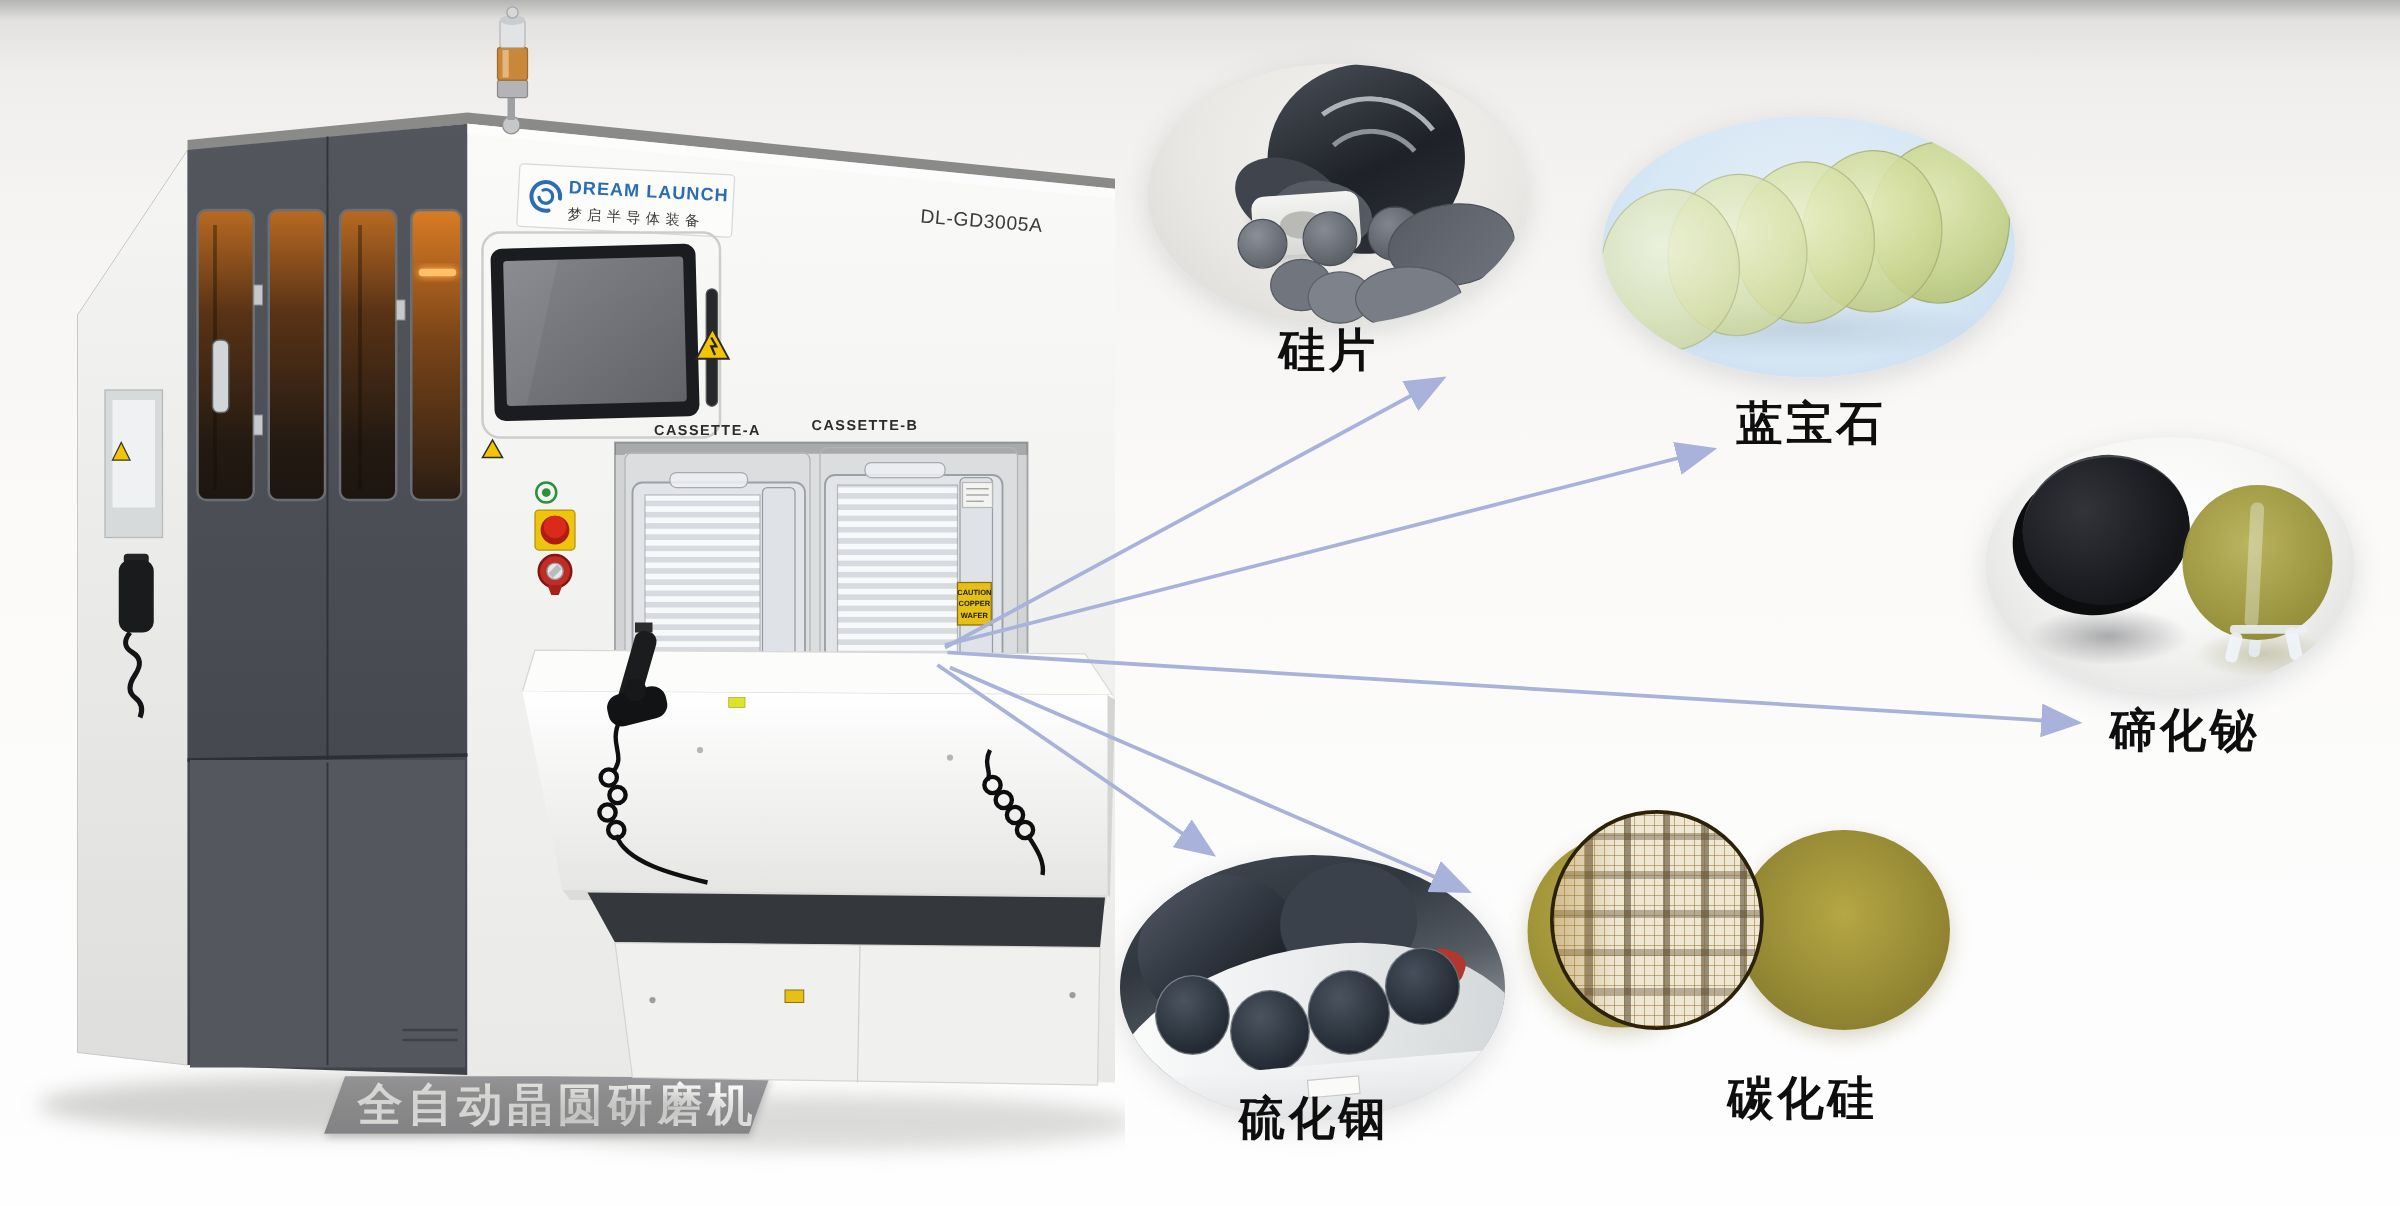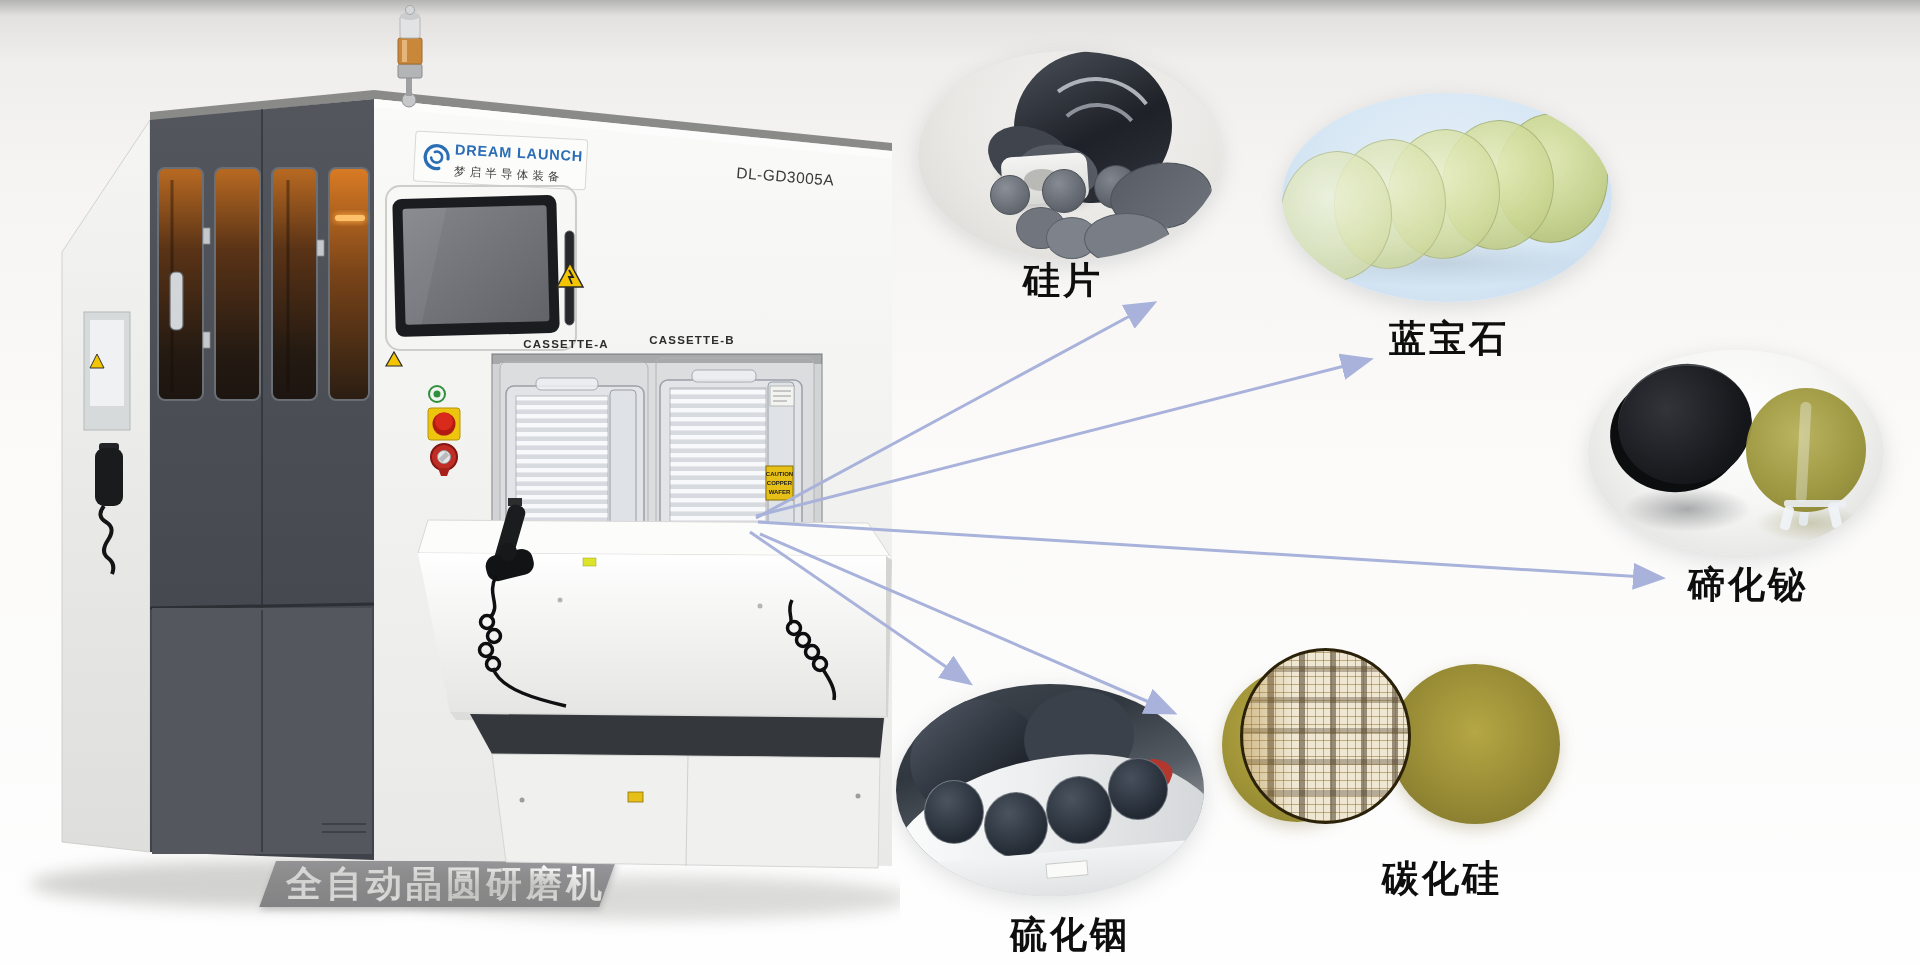--- a/index.html
+++ b/index.html
@@ -88,21 +88,21 @@
       repeating-linear-gradient(0deg, rgba(130,95,30,.45) 0 1px, transparent 1px 8px),
       repeating-linear-gradient(90deg, rgba(130,95,30,.45) 0 1px, transparent 1px 8px),
       repeating-linear-gradient(0deg, transparent 0 25px, rgba(45,30,8,.30) 25px 31px),
       repeating-linear-gradient(90deg, transparent 0 25px, rgba(45,30,8,.45) 25px 31px);overflow:hidden;">
   <div style="position:absolute;left:-20px;top:0;width:70px;height:170px;background:linear-gradient(90deg,rgba(164,120,30,.55),rgba(164,120,30,0));"></div>
 </div>
 
 <div class="material-label" style="left:1063px;top:256px;font-family:Liberation Mono, monospace;">硅片</div>
 <div class="material-label" style="left:1449px;top:314px;">蓝宝石</div>
 <div class="material-label" style="left:1748px;top:560px;">碲化铋</div>
-<div class="material-label" style="left:1051px;top:910px;margin-left:19px;">硫化铟</div>
+<div class="material-label" style="left:1051px;top:870px;">硫化铟</div>
 <div class="material-label" style="left:1442px;top:854px;font-family:Liberation Mono, monospace;">碳化硅</div>
 
 <svg width="900" height="965" viewBox="0 0 900 965" style="position:absolute;left:0;top:0;z-index:3;">
   <defs>
     <linearGradient id="gFront" x1="0" y1="0" x2="0" y2="1">
         <stop offset="0" stop-color="#fafaf9"></stop>
         <stop offset="1" stop-color="#e9e9e7"></stop>
       </linearGradient>
     <linearGradient id="gLeft" x1="0" y1="0" x2="0" y2="1">
         <stop offset="0" stop-color="#f5f5f3"></stop>

